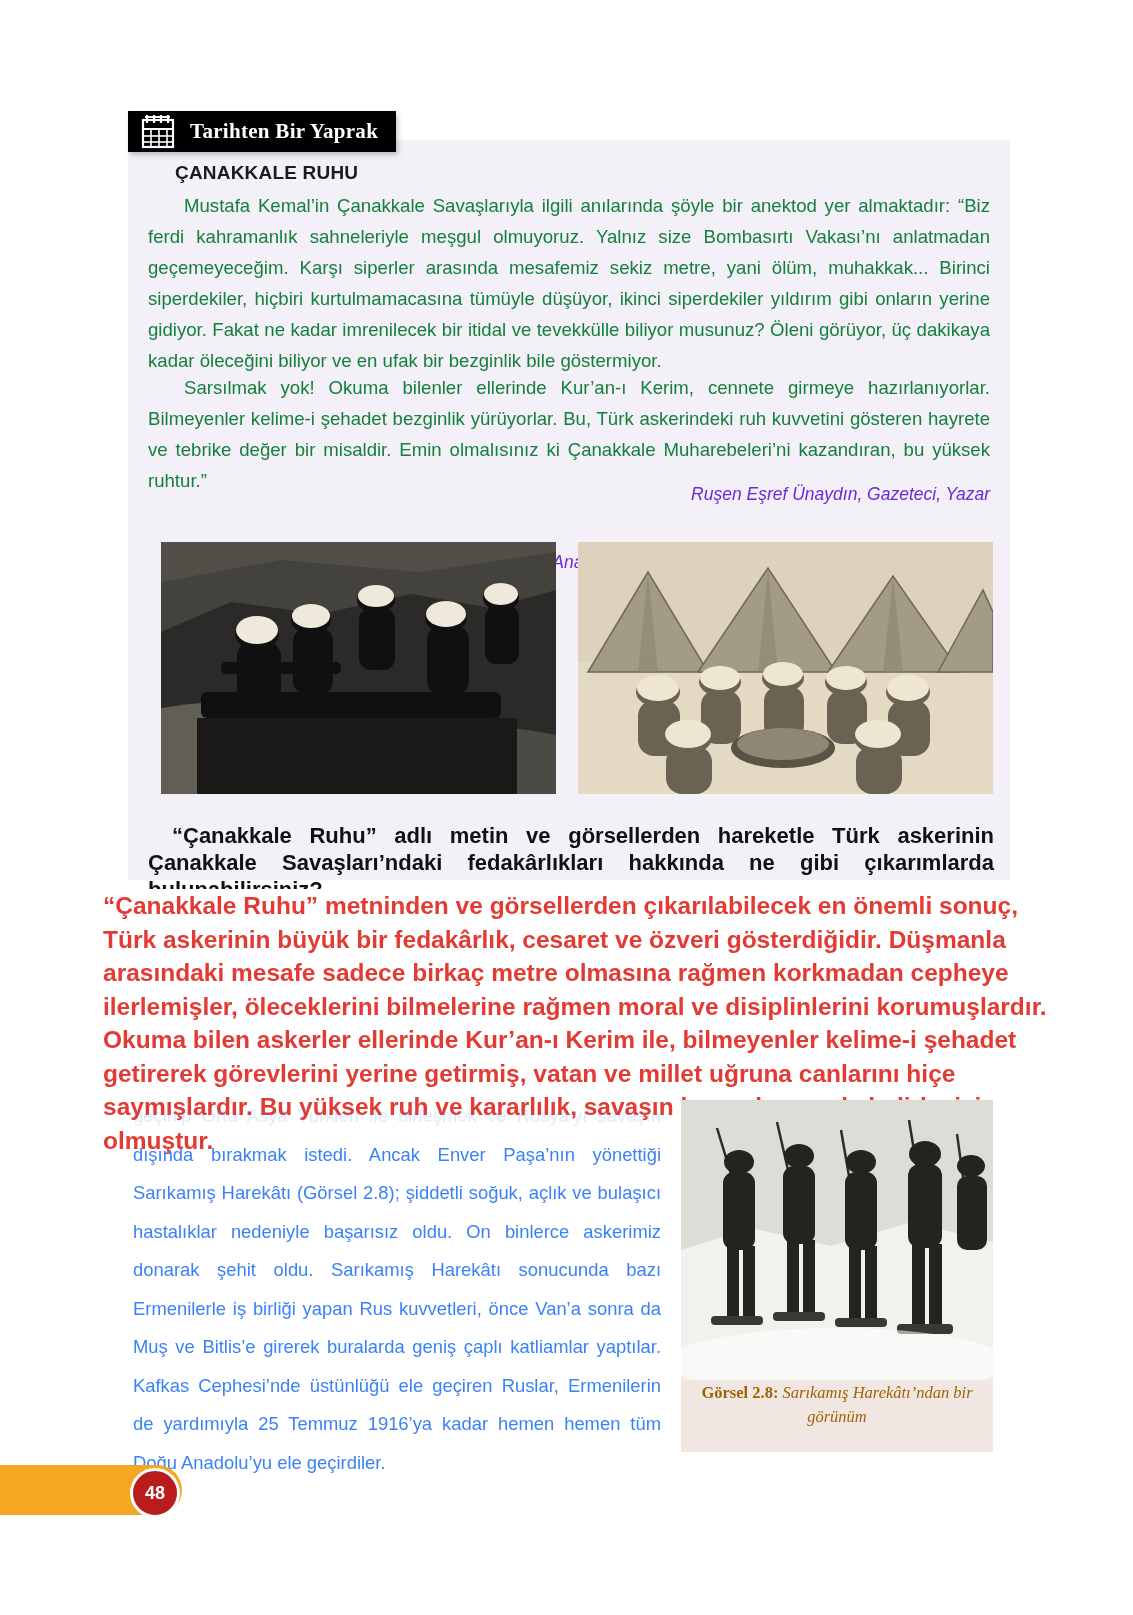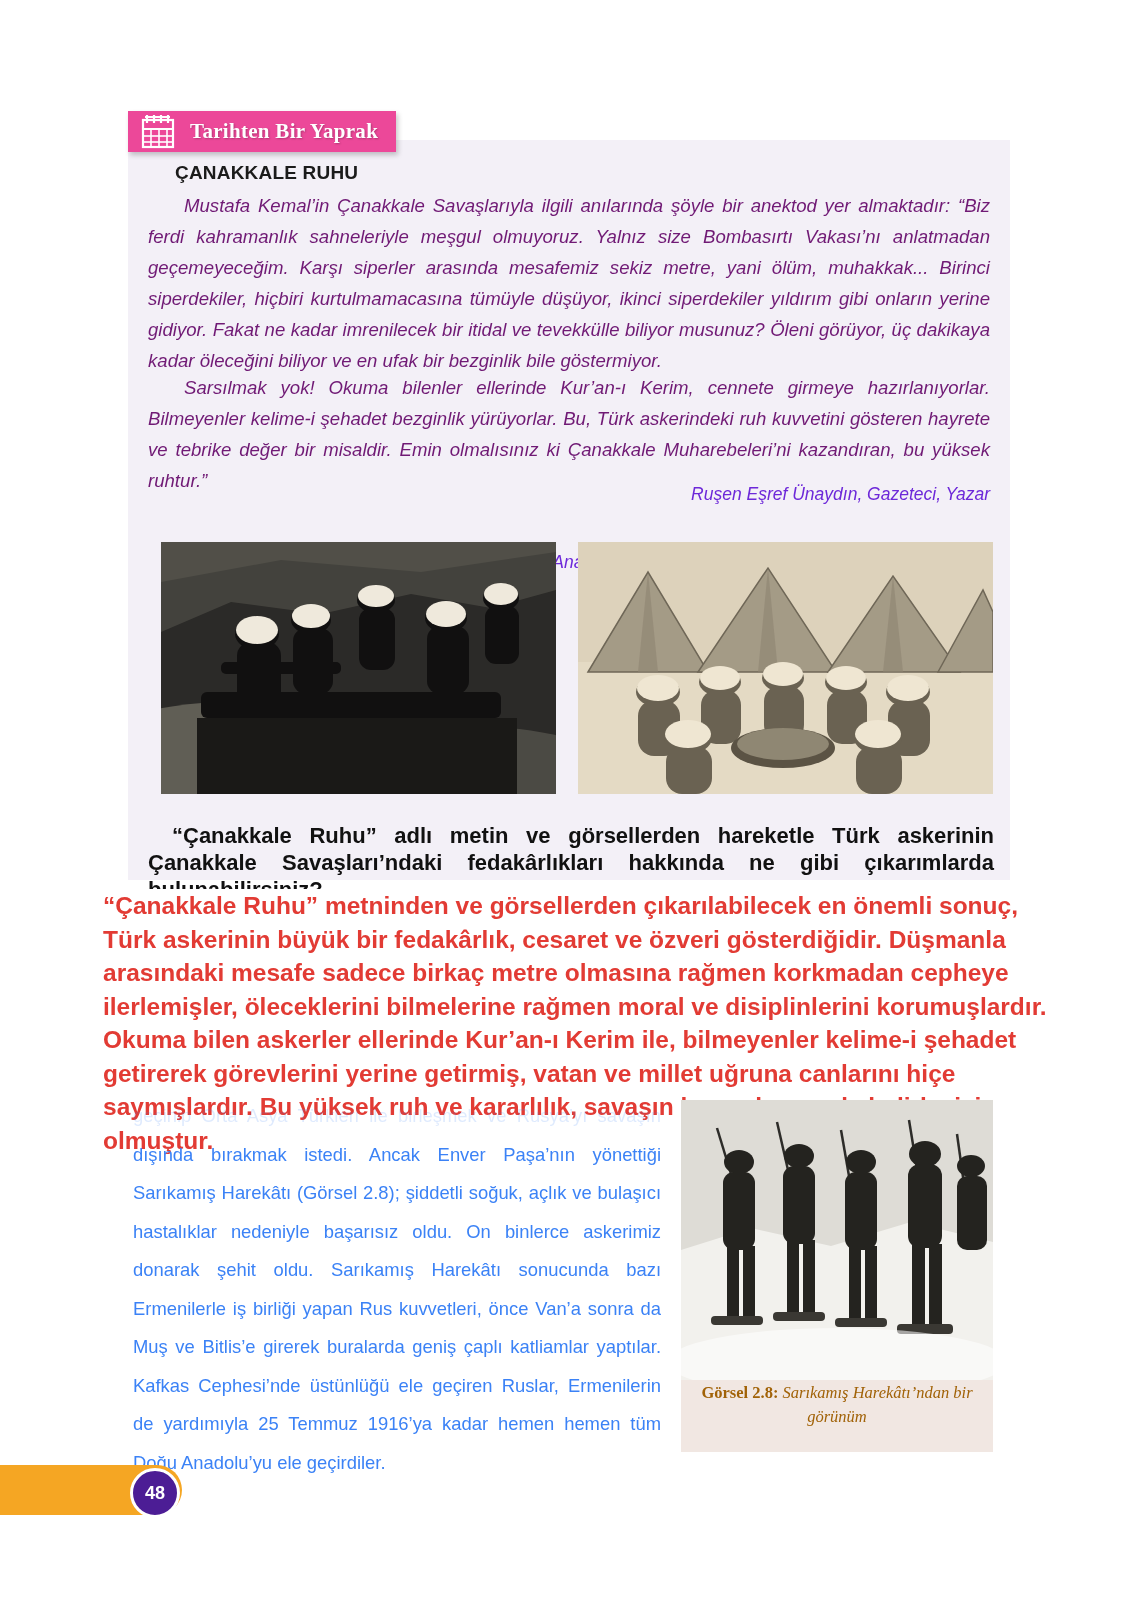--- a/index.html
+++ b/index.html
@@ -11,41 +11,41 @@
   }
 
   
   #feature-box{
     position:absolute; left:128px; top:140px; width:882px; height:740px;
     background:#f3f0f7;
   }
   #feature-banner{
     position:absolute; left:128px; top:111px; height:41px;
     display:flex; align-items:center; gap:12px;
-    background:#ec4899; padding:0 18px 0 10px;
+    background:#000000; padding:0 18px 0 10px;
     box-shadow:2px 3px 5px rgba(0,0,0,.22);
   }
   #feature-banner .cal{
     width:40px;height:40px;position:relative;display:block;
   }
   #feature-banner .cal svg{display:block;}
   #feature-banner .title{
     color:#ffffff; font-family:"Liberation Serif", serif;
     font-weight:bold; font-size:21px; letter-spacing:.3px;
     text-shadow:1px 1px 2px rgba(0,0,0,.25);
   }
 
   .fb-head{
     position:absolute; left:175px; top:162px;
     font-size:19px; font-weight:bold; 
     color:#1b1b1b; letter-spacing:.2px;
   }
   .fb-p{
     position:absolute; left:148px; width:842px;
-    font-size:18.6px; font-style:italic; color:#701a75;
+    font-size:18.6px; color:#15803d;
     line-height:31px; text-align:justify; text-align-last:left;
   }
   #fb-p1{ top:190px; text-indent:36px;}
   #fb-p2{ top:372px; text-indent:36px;}
 
   .fb-src{
     position:absolute; right:145px; width:842px;
     text-align:right; font-size:17.5px; font-style:italic; color:#6d28d9;
   }
   #fb-src1{ top:484px; left:148px;}
@@ -100,21 +100,21 @@
   }
   #figure-cap b{font-style:normal;}
 
   
   #page-tab{
     position:absolute; left:0; top:1465px; width:182px; height:50px;
     background:#f5a623; border-radius:0 26px 26px 0;
   }
   #page-num{
     position:absolute; left:130px; top:1468px; width:44px; height:44px;
-    border-radius:50%; background:#4c1d95;
+    border-radius:50%; background:#b91c1c;
     color:#ffffff; font-size:18px; font-weight:bold;
     display:flex; align-items:center; justify-content:center;
     border:3px solid #ffffff;
   }
 </style>
 </head>
 <body>
 
 <div id="feature-box"></div>
 

